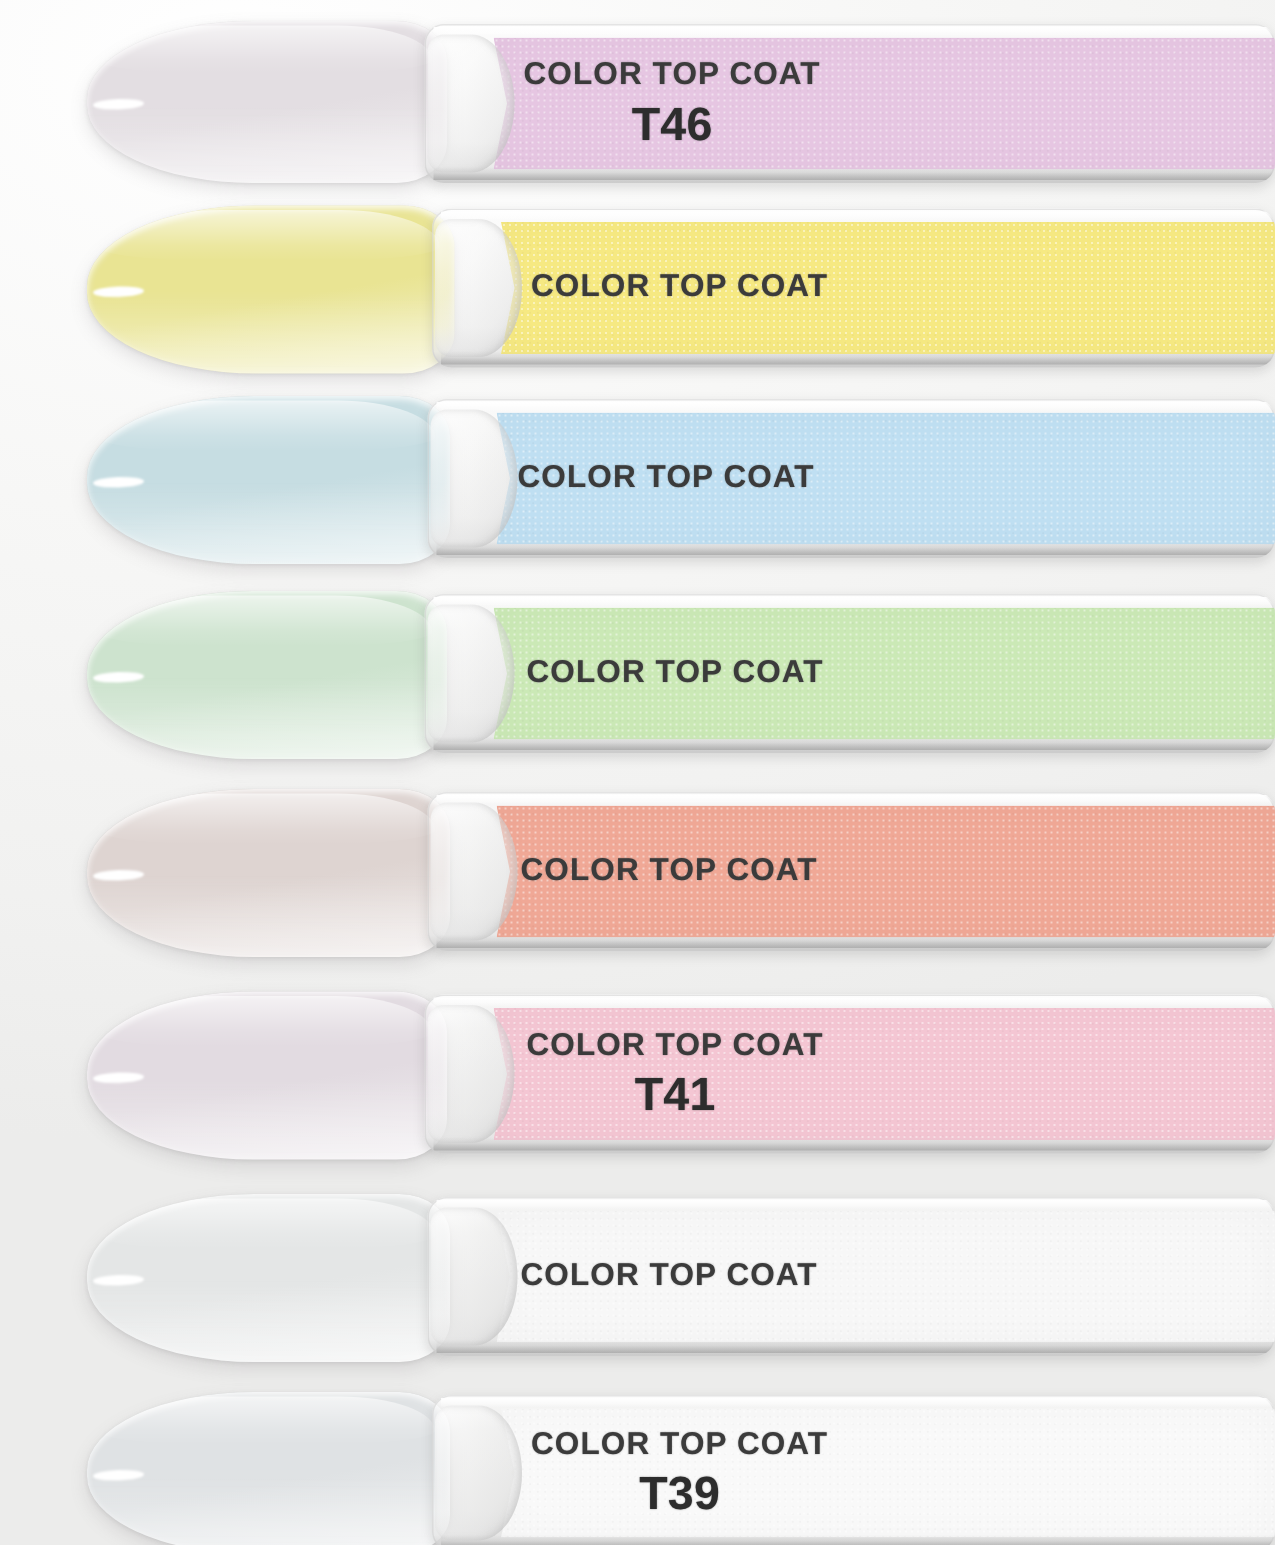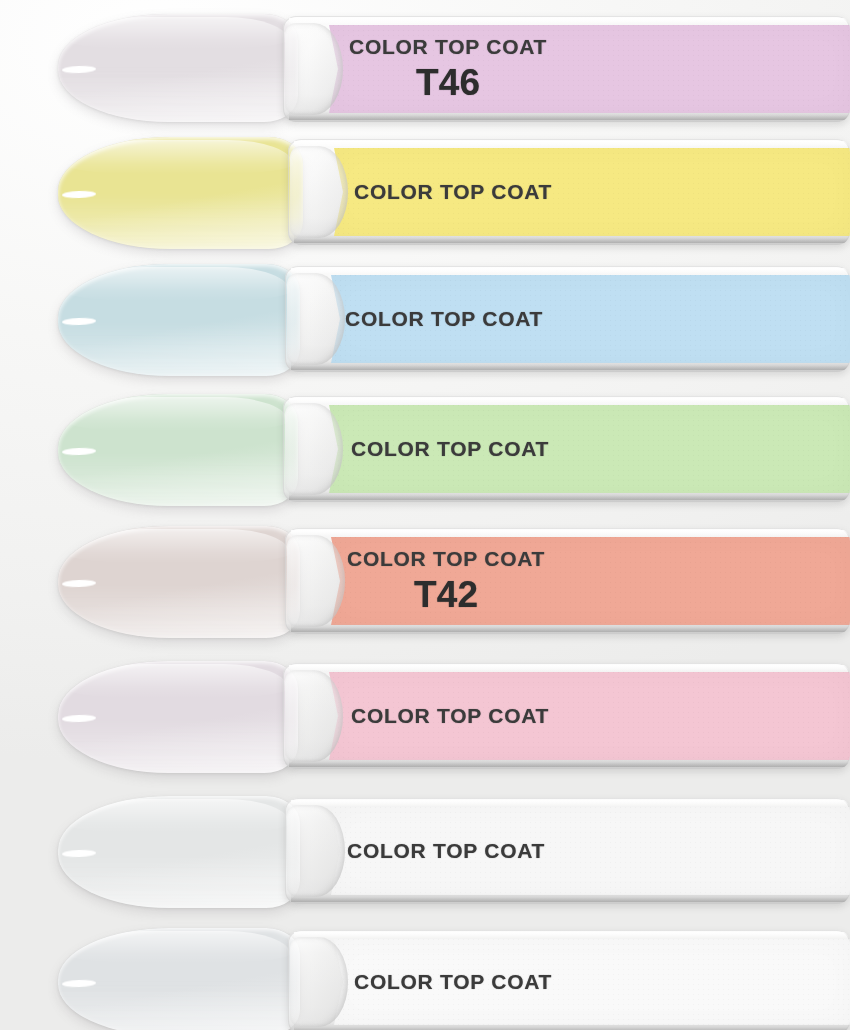--- a/index.html
+++ b/index.html
@@ -187,21 +187,21 @@
   .line-top {
     font-size: 21px;
     font-weight: 700;
     letter-spacing: 0.035em;
     color: #3b3b3b;
     line-height: 1.18;
     white-space: nowrap;
     text-shadow: 0 0 1.1px rgba(60,60,60,0.55);
   }
   .line-code {
-    font-size: 37px;
+    font-size: 31px;
     font-weight: 700;
     letter-spacing: 0.005em;
     color: #2d2d2d;
     line-height: 1.1;
     margin-top: 3px;
     white-space: nowrap;
     text-shadow: 0 0 1.1px rgba(45,45,45,0.6);
   }
 </style>
 </head>
@@ -276,36 +276,36 @@
         <div class="tip" style="background: linear-gradient(170deg, rgb(222, 212, 209) 0%, rgb(222, 212, 209) 55%, rgba(255, 255, 255, 0.55) 100%), rgb(222, 212, 209);"></div>
         <div class="tip-spark"></div>
       </div>
       <div class="holder" style="left: 285px; top: 8px; width: 565px; height: 106px;">
         <div class="label" style="background: rgb(240, 168, 150);"></div>
         <div class="tongue"></div>
         <div class="holder-gloss-top"></div>
         <div class="holder-gloss-bottom"></div>
         <div class="text-block" style="left: 62px;">
           <div class="line-top">COLOR TOP COAT</div>
-          <div class="line-code">T42</div>
         </div>
       </div>
     </div>
     <div class="row" style="top: 655px; height: 122px;">
       <div class="tip-wrap" style="left: 58px; top: 6px; width: 240px; height: 112px;">
         <div class="tip" style="background: linear-gradient(170deg, rgb(226, 219, 225) 0%, rgb(226, 219, 225) 55%, rgba(255, 255, 255, 0.55) 100%), rgb(226, 219, 225);"></div>
         <div class="tip-spark"></div>
       </div>
       <div class="holder" style="left: 283px; top: 8px; width: 567px; height: 106px;">
         <div class="label" style="background: rgb(244, 198, 211);"></div>
         <div class="tongue"></div>
         <div class="holder-gloss-top"></div>
         <div class="holder-gloss-bottom"></div>
         <div class="text-block" style="left: 68px;">
           <div class="line-top">COLOR TOP COAT</div>
+          <div class="line-code">T41</div>
         </div>
       </div>
     </div>
     <div class="row" style="top: 790px; height: 122px;">
       <div class="tip-wrap" style="left: 58px; top: 6px; width: 242px; height: 112px;">
         <div class="tip" style="background: linear-gradient(170deg, rgb(228, 230, 230) 0%, rgb(228, 230, 230) 55%, rgba(255, 255, 255, 0.55) 100%), rgb(228, 230, 230);"></div>
         <div class="tip-spark"></div>
       </div>
       <div class="holder" style="left: 285px; top: 8px; width: 565px; height: 106px;">
         <div class="label" style="background: rgb(247, 247, 247);"></div>
@@ -322,16 +322,17 @@
         <div class="tip" style="background: linear-gradient(170deg, rgb(223, 226, 228) 0%, rgb(223, 226, 228) 55%, rgba(255, 255, 255, 0.55) 100%), rgb(223, 226, 228);"></div>
         <div class="tip-spark"></div>
       </div>
       <div class="holder" style="left: 288px; top: 8px; width: 562px; height: 104px;">
         <div class="label" style="background: rgb(249, 249, 249);"></div>
         <div class="tongue"></div>
         <div class="holder-gloss-top"></div>
         <div class="holder-gloss-bottom"></div>
         <div class="text-block" style="left: 66px;">
           <div class="line-top">COLOR TOP COAT</div>
+          <div class="line-code">T39</div>
         </div>
       </div>
     </div>
   </div>
 
 </body></html>

